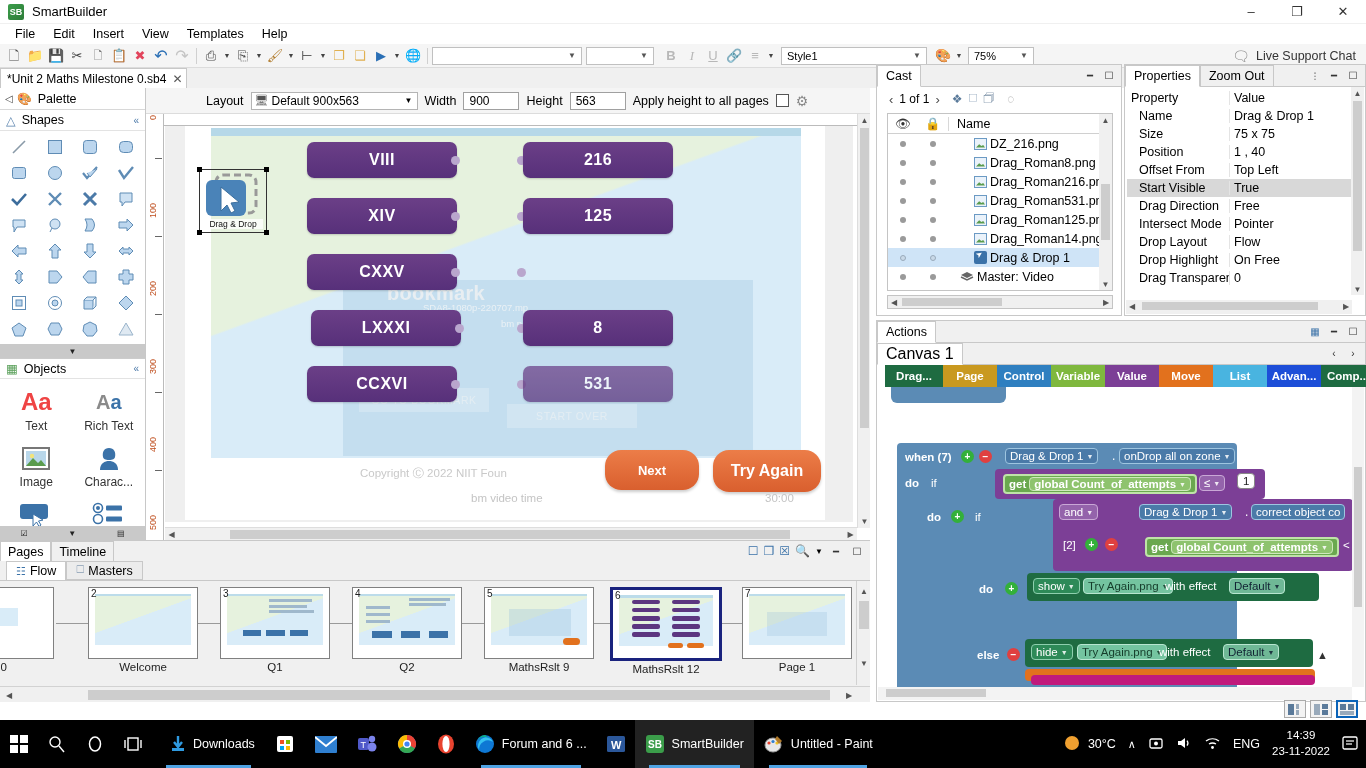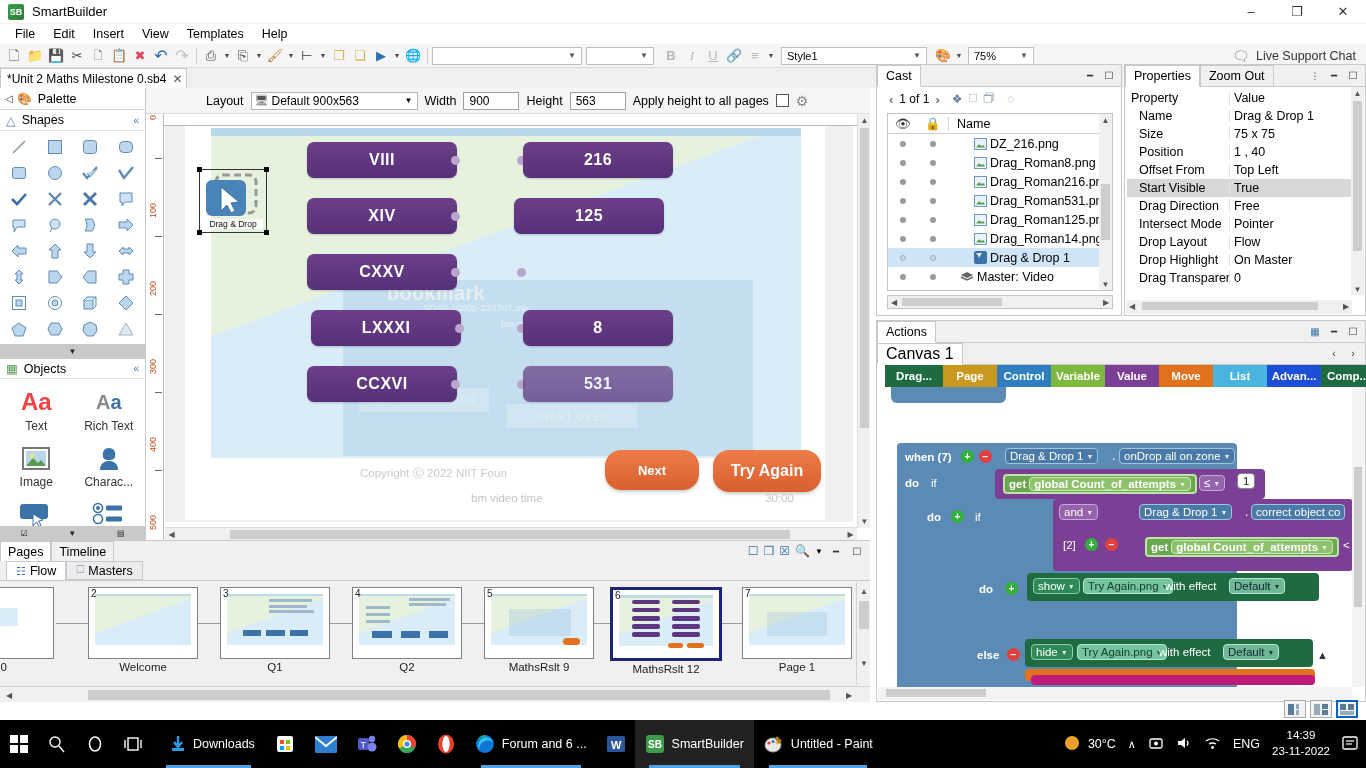--- a/index.html
+++ b/index.html
@@ -771,21 +771,21 @@
         <div class="tile" style="left:100px; top:182px; width:150px;">LXXXI</div>
         <div class="knob" style="left:244px; top:200px;"></div>
 
         <div class="tile" style="left:96px;  top:238px; width:150px;">CCXVI</div>
         <div class="knob" style="left:240px; top:256px;"></div>
 
         <div class="knob" style="left:306px; top:32px;"></div>
         <div class="tile" style="left:312px; top:14px;  width:150px;">216</div>
 
         <div class="knob" style="left:306px; top:88px;"></div>
-        <div class="tile" style="left:303px; top:70px;  width:150px;">125</div>
+        <div class="tile" style="left:312px; top:70px;  width:150px;">125</div>
 
         <div class="knob" style="left:306px; top:144px;"></div>
 
         <div class="knob" style="left:306px; top:200px;"></div>
         <div class="tile" style="left:312px; top:182px; width:150px;">8</div>
 
         <div class="knob" style="left:306px; top:256px;"></div>
         <div class="tile dim" style="left:312px; top:238px; width:150px;">531</div>
       </div>
 
@@ -1012,21 +1012,21 @@
       <div class="prop-row">
         <span class="pk">Intersect Mode</span>
         <span class="pv">Pointer</span>
       </div>
       <div class="prop-row">
         <span class="pk">Drop Layout</span>
         <span class="pv">Flow</span>
       </div>
       <div class="prop-row">
         <span class="pk">Drop Highlight</span>
-        <span class="pv">On Master</span>
+        <span class="pv">On Free</span>
       </div>
       <div class="prop-row">
         <span class="pk">Drag Transparency</span>
         <span class="pv">0</span>
       </div>
     </div>
 
     <div class="props-sb-v">
       <span class="sb-arrow" style="left:0;top:0;width:13px;height:12px">▲</span>
       <span class="sb-thumb" style="left:2px;top:14px;width:9px;height:150px"></span>

